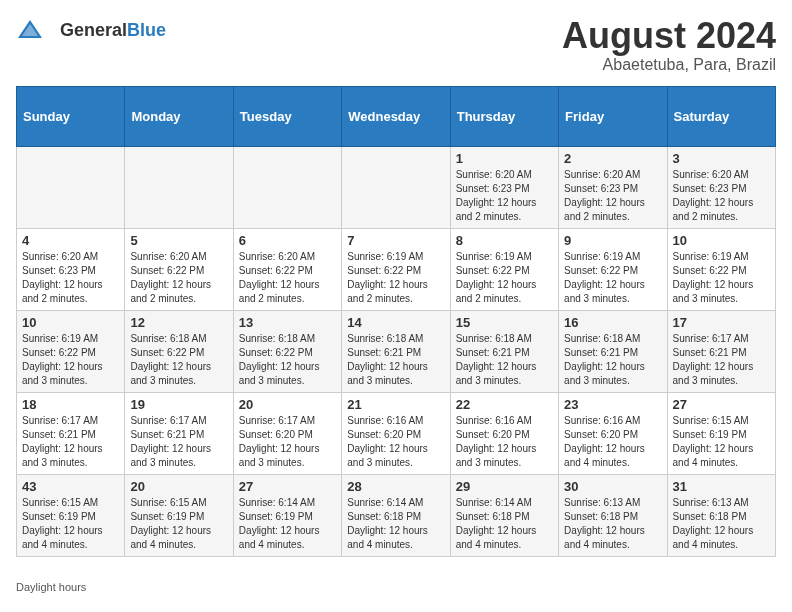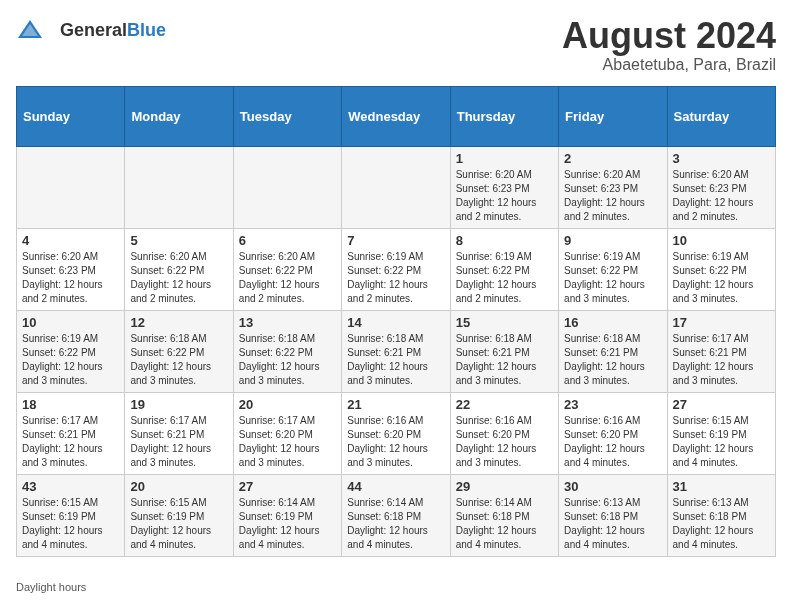--- a/index.html
+++ b/index.html
@@ -245,21 +245,21 @@
         </td>
         <td>
           <span class="day-number">20</span>
           <div class="day-info">Sunrise: 6:15 AM<br>Sunset: 6:19 PM<br>Daylight: 12 hours and 4 minutes.</div>
         </td>
         <td>
           <span class="day-number">27</span>
           <div class="day-info">Sunrise: 6:14 AM<br>Sunset: 6:19 PM<br>Daylight: 12 hours and 4 minutes.</div>
         </td>
         <td>
-          <span class="day-number">44</span>
+          <span class="day-number">28</span>
           <div class="day-info">Sunrise: 6:14 AM<br>Sunset: 6:18 PM<br>Daylight: 12 hours and 4 minutes.</div>
         </td>
         <td>
           <span class="day-number">29</span>
           <div class="day-info">Sunrise: 6:14 AM<br>Sunset: 6:18 PM<br>Daylight: 12 hours and 4 minutes.</div>
         </td>
         <td>
           <span class="day-number">30</span>
           <div class="day-info">Sunrise: 6:13 AM<br>Sunset: 6:18 PM<br>Daylight: 12 hours and 4 minutes.</div>
         </td>

